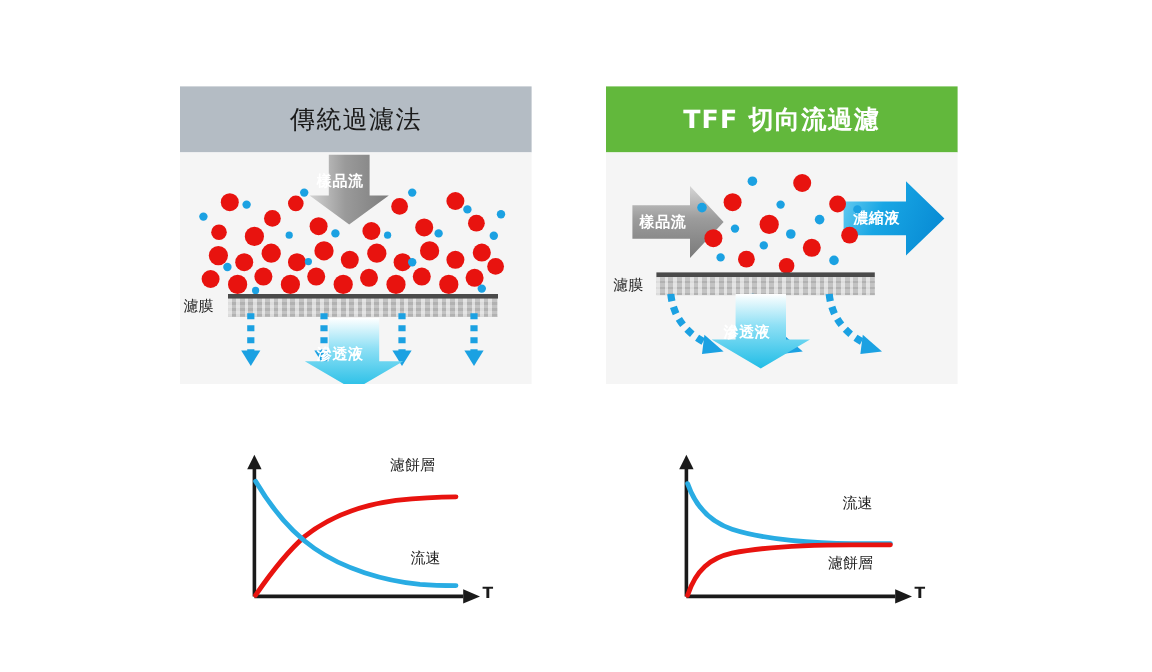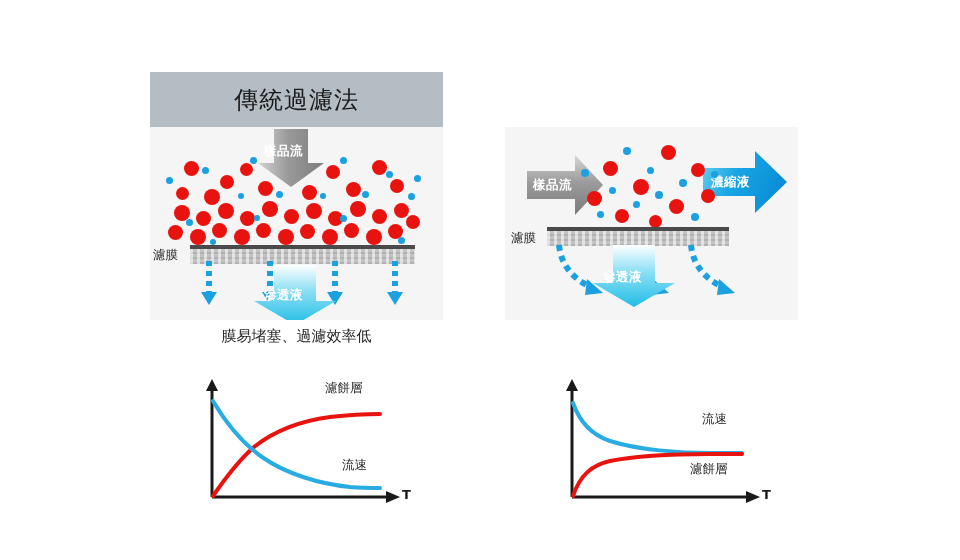--- a/index.html
+++ b/index.html
@@ -18,21 +18,21 @@
   .panel.right{left:505px;}
 
   .panel-header{
     position:absolute;left:0;top:0;width:100%;height:55px;
     display:flex;align-items:center;justify-content:center;
     box-sizing:border-box;
   }
   .panel.left .panel-header{background:#b4bcc4;}
   .panel.right .panel-header{background:#62b83c;}
   .panel-header .title{
-    font-size:24px;letter-spacing:1px;color:#1a1a1a;
+    font-size:21px;letter-spacing:1px;color:#1a1a1a;
     font-weight:400;white-space:nowrap;
   }
   .panel.right .panel-header .title{color:#ffffff;font-weight:bold;}
 
   .panel-body{
     position:absolute;left:0;top:55px;width:100%;height:193px;
     background:#f5f5f5;overflow:hidden;
   }
 
   .caption{
@@ -192,23 +192,25 @@
             <stop offset="42%" stop-color="#8fe0f5"></stop>
             <stop offset="100%" stop-color="#21bde6"></stop>
           </linearGradient>
         </defs>
         <polygon points="20,0 62,0 62,36 82,36 41,60 0,36 20,36" fill="url(#cyanDown)"></polygon>
       </svg>
       <span class="arrow-text" style="left:114px;top:160px;">滲透液</span>
 
     </div>
   </div>
-  <div class="caption left">膜易堵塞、過濾效率低</div>
 
   <div class="panel right">
+    <div class="panel-header">
+      <span class="title">TFF 切向流過濾</span>
+    </div>
     <div class="panel-body">
 
       <svg class="arrow-svg" style="left:22px;top:28px;" width="76" height="60" viewBox="0 0 76 60">
         <defs>
           <linearGradient id="grayRight" x1="0" y1="0" x2="0" y2="1">
             <stop offset="0%" stop-color="#d6d6d6"></stop>
             <stop offset="45%" stop-color="#9c9c9c"></stop>
             <stop offset="100%" stop-color="#7a7a7a"></stop>
           </linearGradient>
         </defs>

